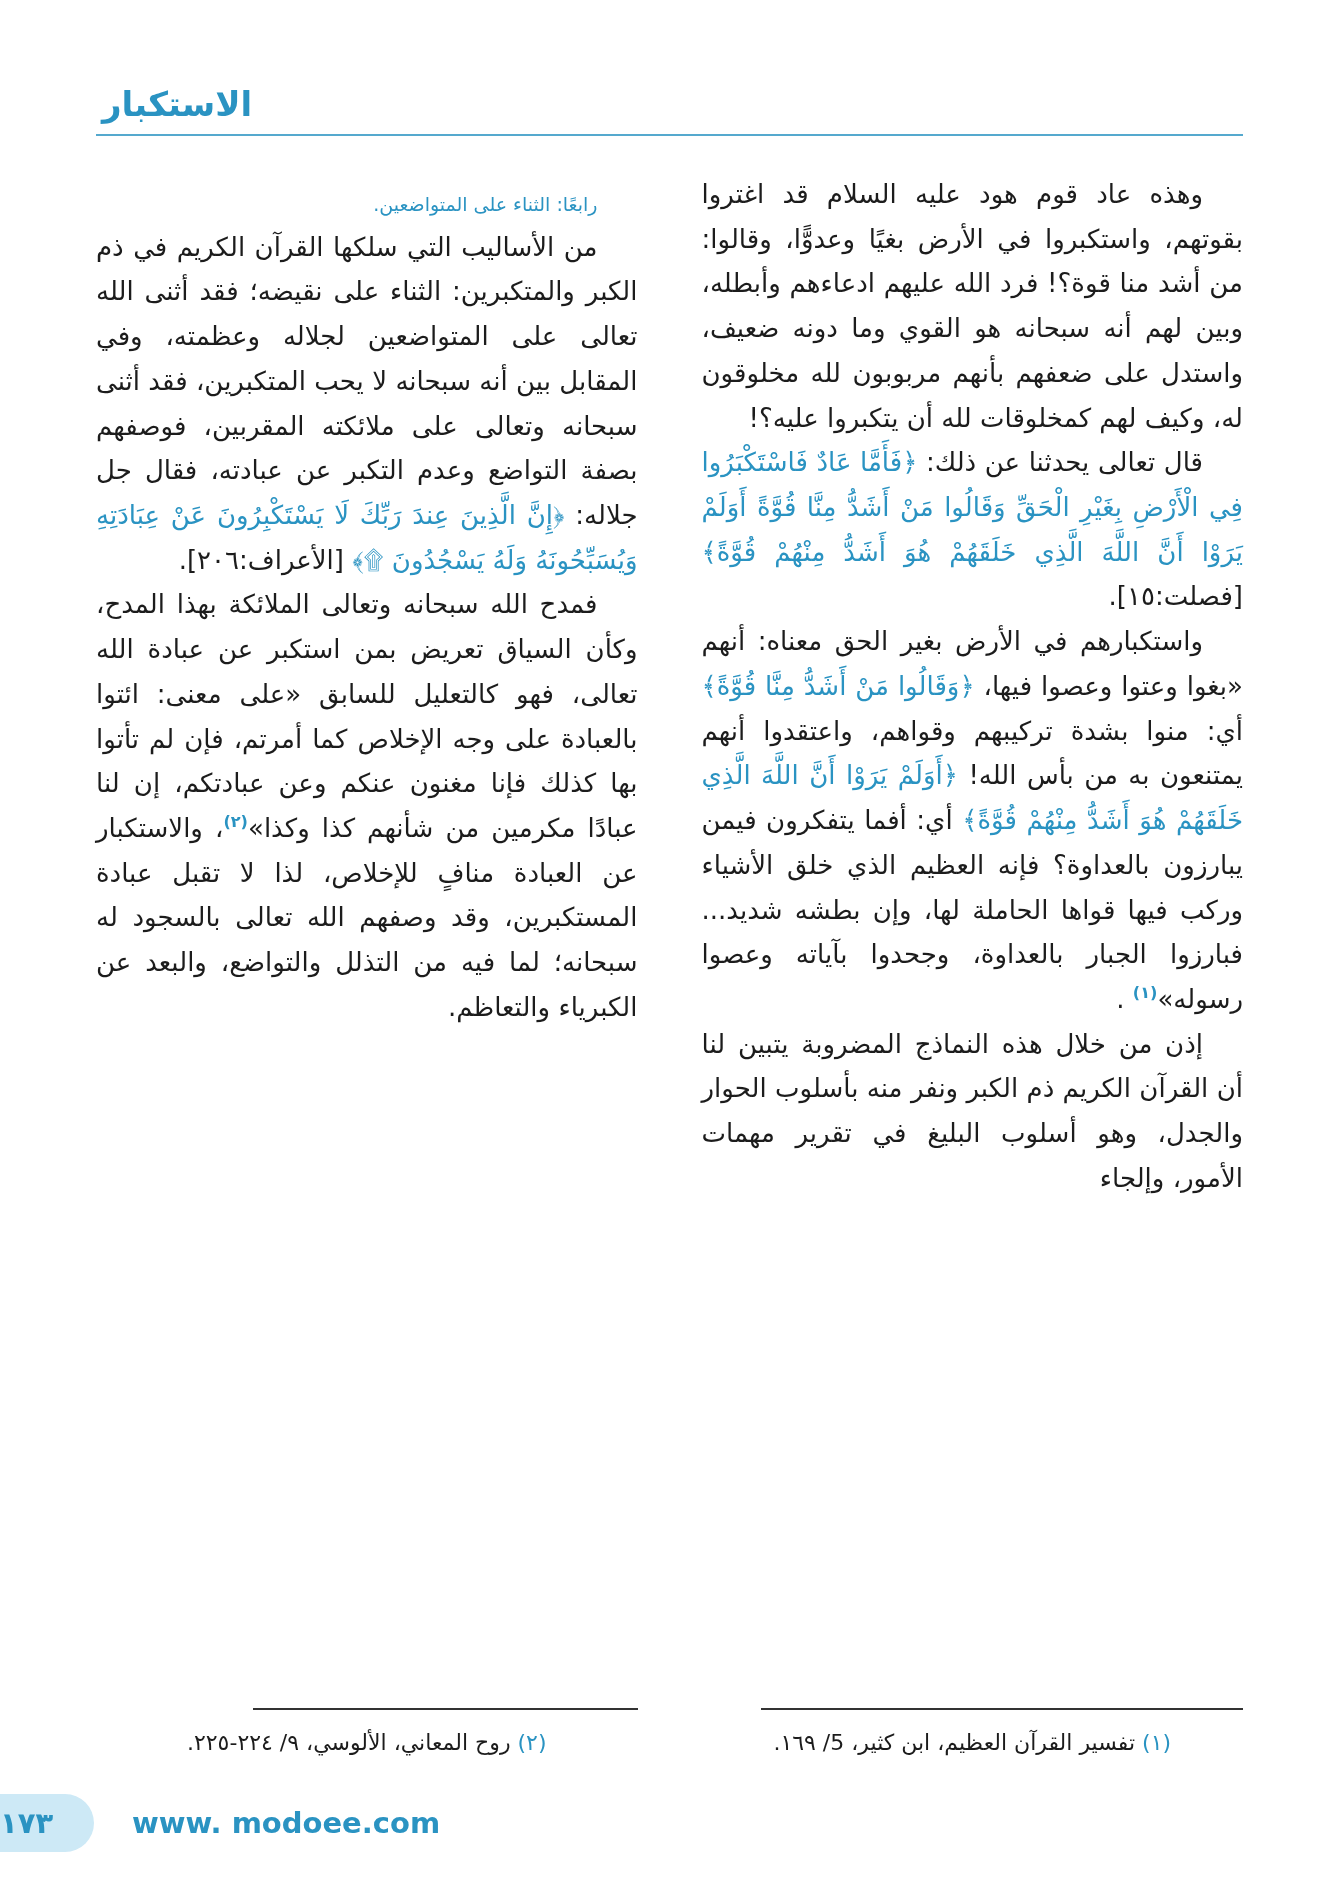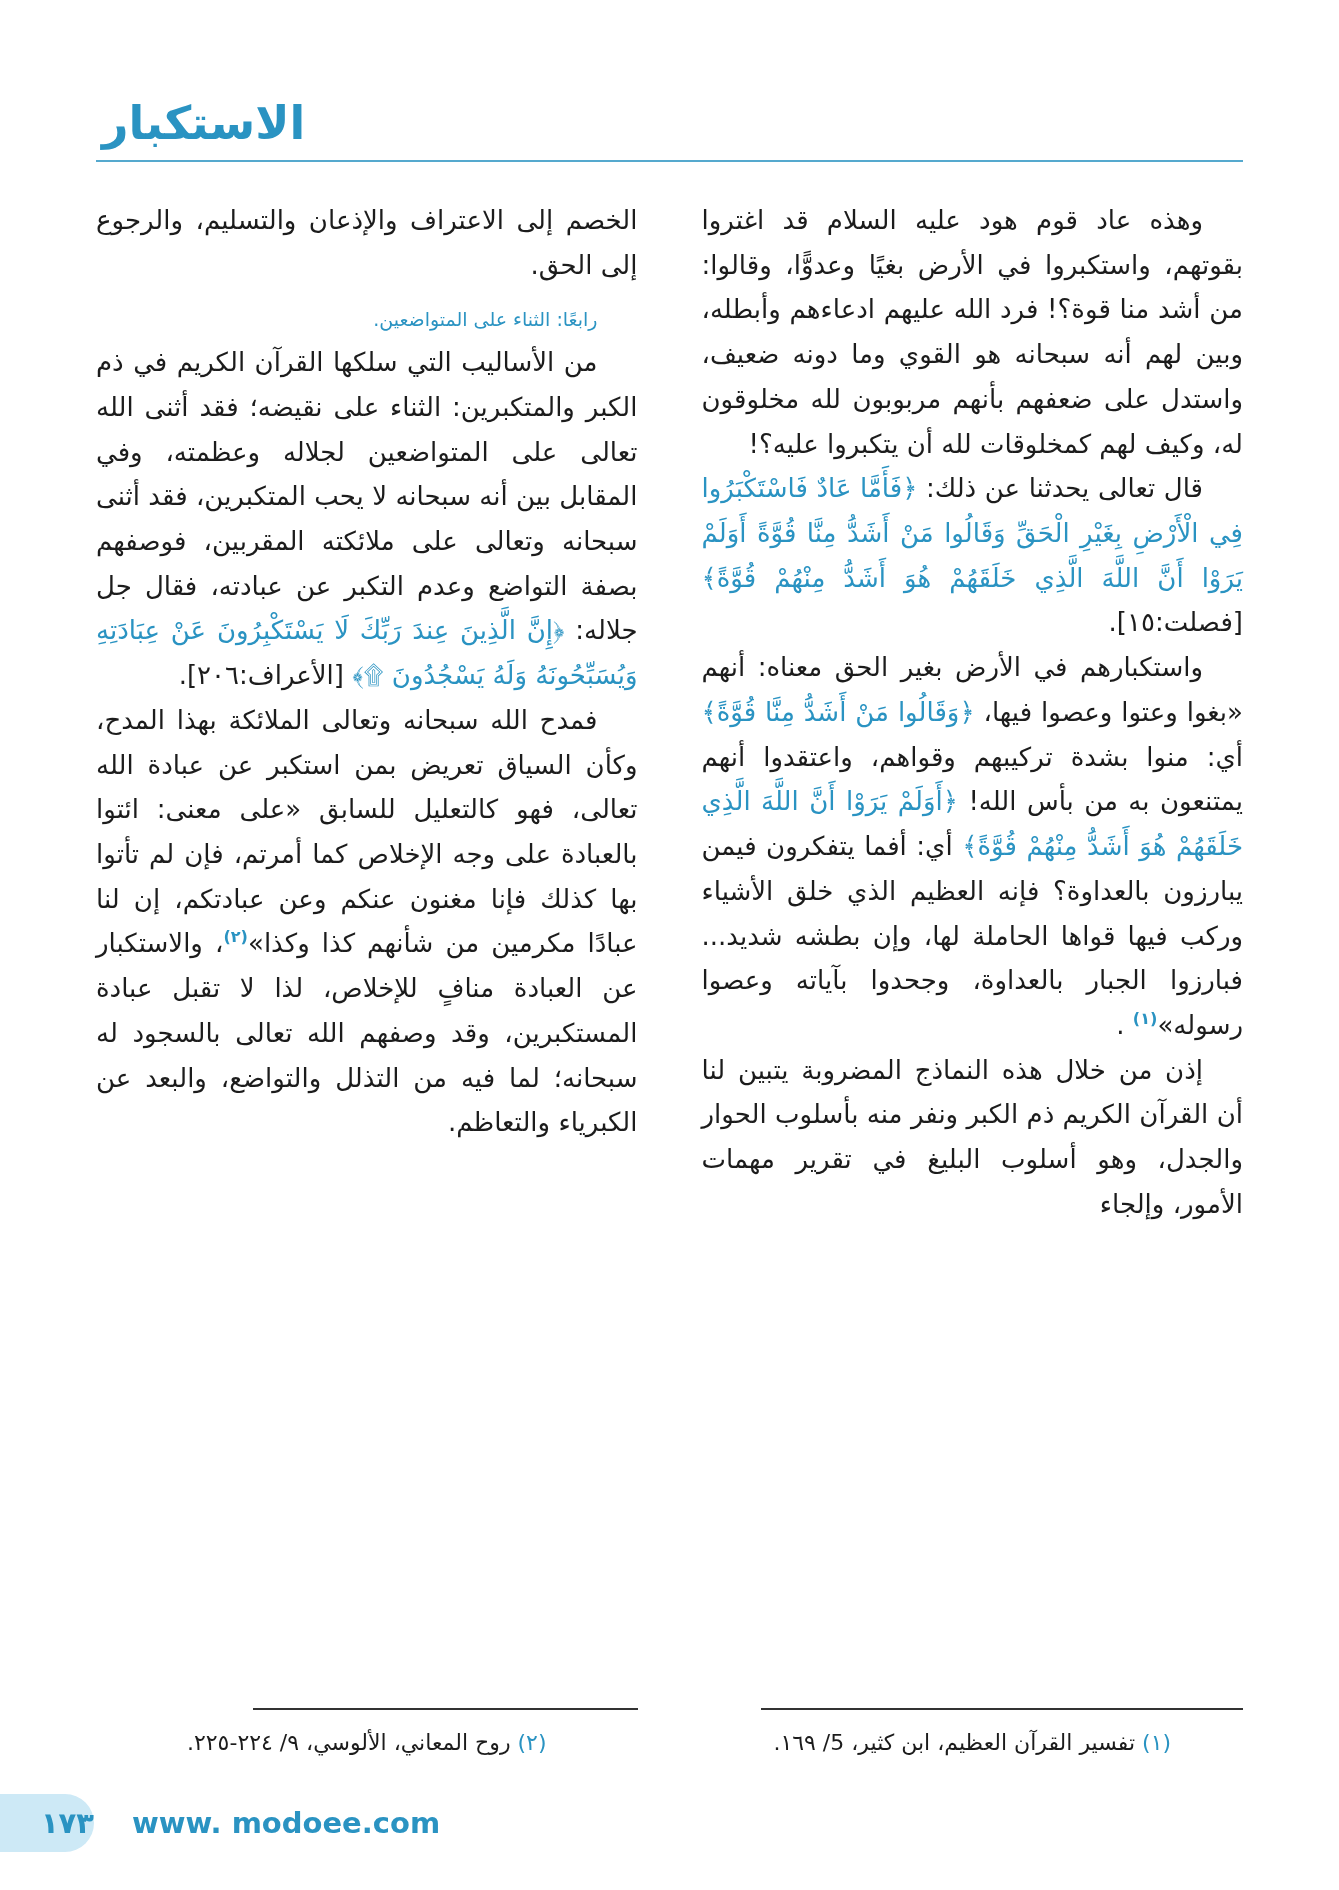--- a/index.html
+++ b/index.html
@@ -12,24 +12,23 @@
     direction:rtl;
     position:relative;
     padding:84px 96px 130px 96px;
     display:flex; flex-direction:column;
     overflow:hidden;
   }
   .page-header { flex:0 0 auto; }
   .chapter-title {
     text-align:left;
     color:var(--accent, #2a93c2);
-    font-size:46px;
+    font-size:34px;
     font-weight:bold;
     padding:0 6px 10px 6px;
-    margin-top:12px;
   }
   .header-rule { height:2px; background:var(--accent, #2a93c2); opacity:.8; }
   .content { display:flex; gap:64px; margin-top:36px; flex:1 1 auto; align-items:stretch; }
   .column { flex:1 1 0; font-size:26px; line-height:1.72; text-align:justify; }
   .para { margin:0; }
   .indent { text-indent:40px; }
   .section-heading {
     color:var(--accent, #2a93c2);
     font-weight:normal;
     font-size:19px;
@@ -43,21 +42,21 @@
   .fn-rule { border-top:2px solid var(--footnote_rule, #333333); margin-bottom:16px; }
   .fn-rule.w1 { width:89%; }
   .fn-rule.w2 { width:71%; }
   .fn-text { text-align:center; }
   .fn-marker { color:var(--accent, #2a93c2); }
   .page-tab {
     position:absolute; left:0; bottom:38px;
     width:94px; height:58px;
     background:var(--tab_bg, #cde9f6);
     border-radius:0 30px 30px 0;
-    display:flex; align-items:center; justify-content:flex-start;
+    display:flex; align-items:center; justify-content:flex-end;
     color:var(--accent, #2a93c2);
     font-size:29px; font-weight:bold;
   }
   .website {
     position:absolute; left:132px; bottom:50px;
     color:var(--accent, #2a93c2);
     font-size:29px; font-weight:bold;
     direction:ltr;
   }
 </style>
@@ -74,21 +73,20 @@
   <main class="content">
 
     <section class="column">
       <p class="para indent"><span>وهذه عاد قوم هود عليه السلام قد اغتروا بقوتهم، واستكبروا في الأرض بغيًا وعدوًّا، وقالوا: من أشد منا قوة؟! فرد الله عليهم ادعاءهم وأبطله، وبين لهم أنه سبحانه هو القوي وما دونه ضعيف، واستدل على ضعفهم بأنهم مربوبون لله مخلوقون له، وكيف لهم كمخلوقات لله أن يتكبروا عليه؟!</span></p>
       <p class="para indent"><span>قال تعالى يحدثنا عن ذلك: </span><span class="quran">﴿فَأَمَّا عَادٌ فَاسْتَكْبَرُوا فِي الْأَرْضِ بِغَيْرِ الْحَقِّ وَقَالُوا مَنْ أَشَدُّ مِنَّا قُوَّةً أَوَلَمْ يَرَوْا أَنَّ اللَّهَ الَّذِي خَلَقَهُمْ هُوَ أَشَدُّ مِنْهُمْ قُوَّةً﴾</span><span> [فصلت:١٥].</span></p>
       <p class="para indent"><span>واستكبارهم في الأرض بغير الحق معناه: أنهم «بغوا وعتوا وعصوا فيها، </span><span class="quran">﴿وَقَالُوا مَنْ أَشَدُّ مِنَّا قُوَّةً﴾</span><span> أي: منوا بشدة تركيبهم وقواهم، واعتقدوا أنهم يمتنعون به من بأس الله! </span><span class="quran">﴿أَوَلَمْ يَرَوْا أَنَّ اللَّهَ الَّذِي خَلَقَهُمْ هُوَ أَشَدُّ مِنْهُمْ قُوَّةً﴾</span><span> أي: أفما يتفكرون فيمن يبارزون بالعداوة؟ فإنه العظيم الذي خلق الأشياء وركب فيها قواها الحاملة لها، وإن بطشه شديد... فبارزوا الجبار بالعداوة، وجحدوا بآياته وعصوا رسوله»</span><span class="fn-ref">(١)</span><span> .</span></p>
       <p class="para indent"><span>إذن من خلال هذه النماذج المضروبة يتبين لنا أن القرآن الكريم ذم الكبر ونفر منه بأسلوب الحوار والجدل، وهو أسلوب البليغ في تقرير مهمات الأمور، وإلجاء</span></p>
     </section>
 
     <section class="column">
-      <p class="para"><span>الخصم إلى الاعتراف والإذعان والتسليم، والرجوع إلى الحق.</span></p>
       <h2 class="section-heading">رابعًا: الثناء على المتواضعين.</h2>
       <p class="para indent"><span>من الأساليب التي سلكها القرآن الكريم في ذم الكبر والمتكبرين: الثناء على نقيضه؛ فقد أثنى الله تعالى على المتواضعين لجلاله وعظمته، وفي المقابل بين أنه سبحانه لا يحب المتكبرين، فقد أثنى سبحانه وتعالى على ملائكته المقربين، فوصفهم بصفة التواضع وعدم التكبر عن عبادته، فقال جل جلاله: </span><span class="quran">﴿إِنَّ الَّذِينَ عِندَ رَبِّكَ لَا يَسْتَكْبِرُونَ عَنْ عِبَادَتِهِ وَيُسَبِّحُونَهُ وَلَهُ يَسْجُدُونَ ۩﴾</span><span> [الأعراف:٢٠٦].</span></p>
       <p class="para indent"><span>فمدح الله سبحانه وتعالى الملائكة بهذا المدح، وكأن السياق تعريض بمن استكبر عن عبادة الله تعالى، فهو كالتعليل للسابق «على معنى: ائتوا بالعبادة على وجه الإخلاص كما أمرتم، فإن لم تأتوا بها كذلك فإنا مغنون عنكم وعن عبادتكم، إن لنا عبادًا مكرمين من شأنهم كذا وكذا»</span><span class="fn-ref">(٢)</span><span>، والاستكبار عن العبادة منافٍ للإخلاص، لذا لا تقبل عبادة المستكبرين، وقد وصفهم الله تعالى بالسجود له سبحانه؛ لما فيه من التذلل والتواضع، والبعد عن الكبرياء والتعاظم.</span></p>
     </section>
 
   </main>
 
   <div class="footnotes">
     <div class="footnote">
       <div class="fn-rule w1"></div>

